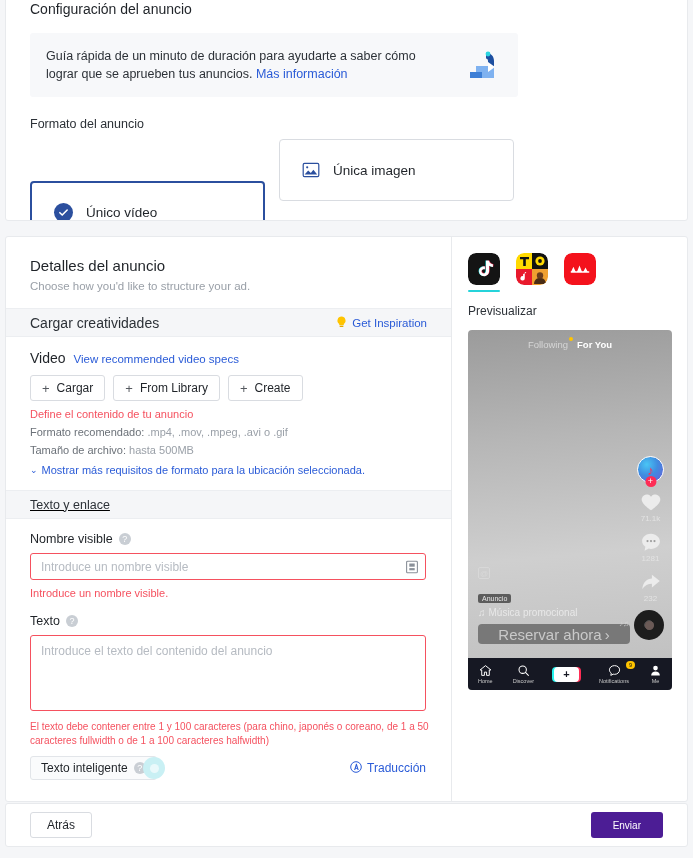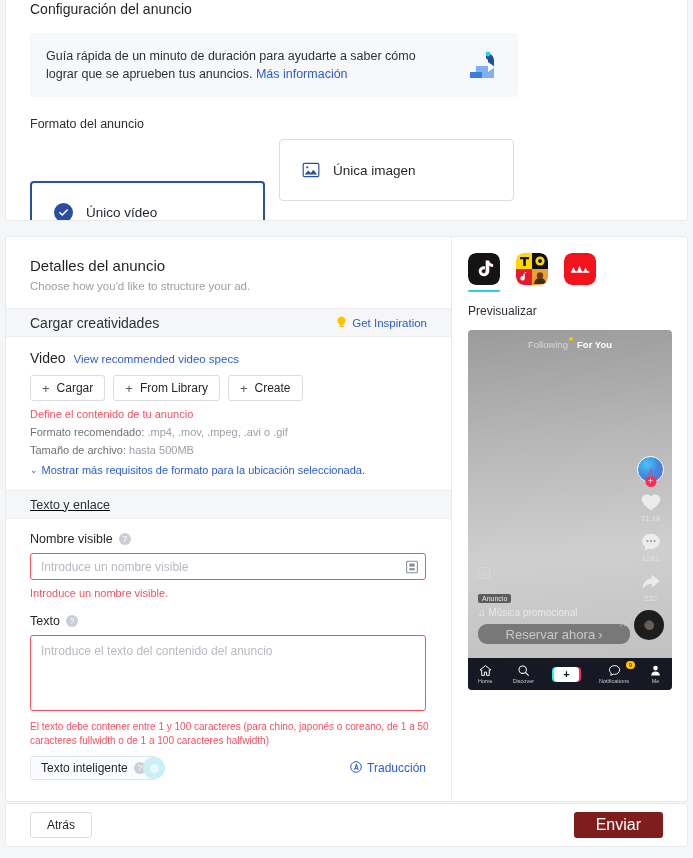--- a/index.html
+++ b/index.html
@@ -241,22 +241,22 @@
     color: #d8d8d8; font-size: 8px; text-align: center; line-height: 11px;
     margin-bottom: 8px;
   }
   .badge-ad {
     display: inline-block; background: #5c5c5c; color: #e8e8e8;
     font-size: 7px; padding: 1px 4px; border-radius: 2px; margin-bottom: 4px;
   }
   .music-line { font-size: 10px; color: #e8e8e8; display: flex; align-items: center; gap: 3px; }
   .cta-btn {
     margin-top: 6px; width: 152px; height: 20px;
-    background: rgba(90,90,90,.72); border-radius: 9px;
-    color: #c9c9c9; font-size: 13px;
+    background: rgba(90,90,90,.72); border-radius: 4px;
+    color: #c9c9c9; font-size: 15px;
     display: flex; align-items: center; justify-content: center; gap: 3px;
     cursor: pointer;
   }
   .disc {
     position: absolute; right: 8px; bottom: 50px;
     width: 30px; height: 30px; border-radius: 50%;
     background: radial-gradient(circle at 50% 50%, #4a4a4a 0 22%, #1d1d1d 23% 100%);
     display: flex; align-items: center; justify-content: center;
   }
   .disc .hole { width: 9px; height: 9px; border-radius: 50%; background: #6b5a56; }
@@ -290,22 +290,22 @@
     padding: 0 24px;
   }
   .btn-back {
     height: 26px; padding: 0 16px;
     border: 1px solid #d9dce1; border-radius: 3px; background: #fff;
     font-size: 12px; color: #1f2328; cursor: pointer;
     font-family: "Liberation Sans", sans-serif;
   }
   .btn-submit {
     height: 26px; padding: 0 22px;
-    border: none; border-radius: 3px; background: #7f1d1d;
-    font-size: 16px; color: #fff; cursor: pointer;
+    border: none; border-radius: 3px; background: #4c1d95;
+    font-size: 10px; color: #fff; cursor: pointer;
     font-family: "Liberation Sans", sans-serif;
   }
 </style>
 </head>
 <body>
 
 <div id="root">
 
   <div id="panel-setup">
     <div id="setup-title">Configuración del anuncio</div>

